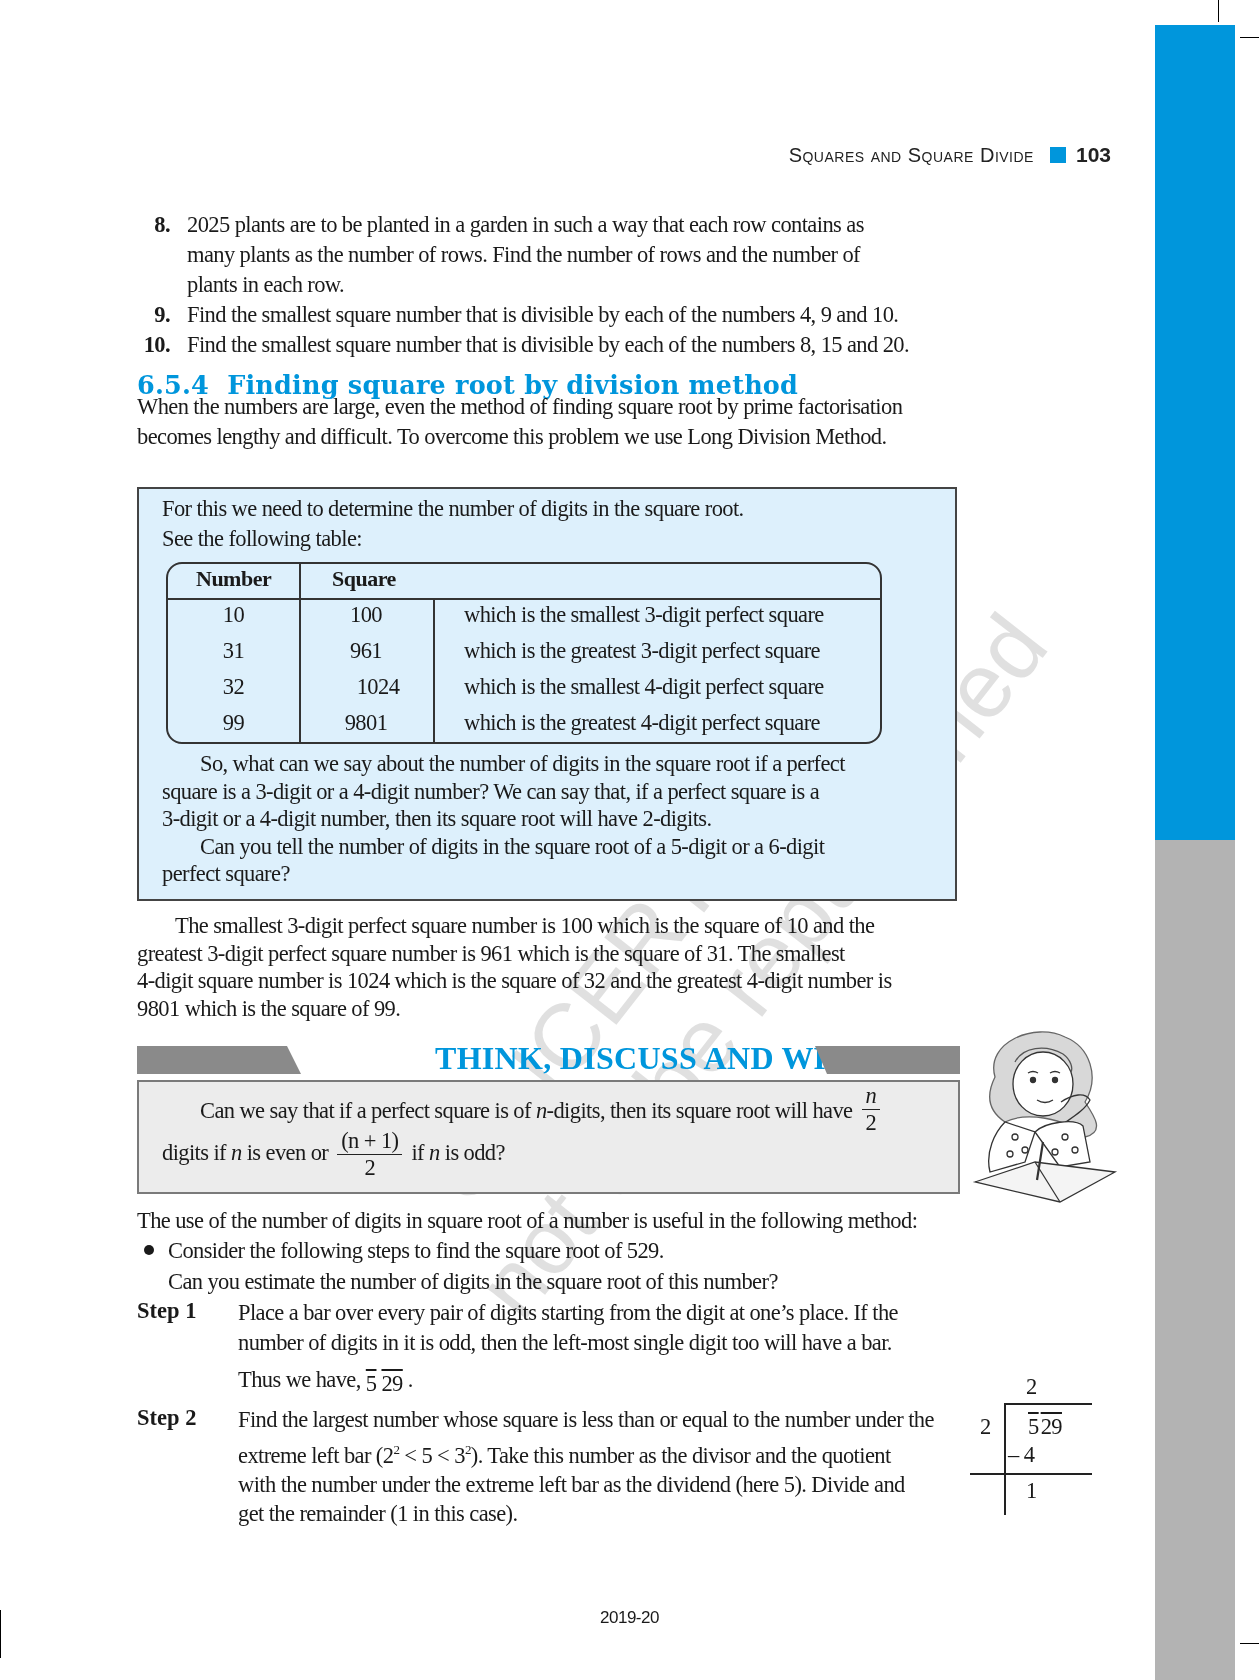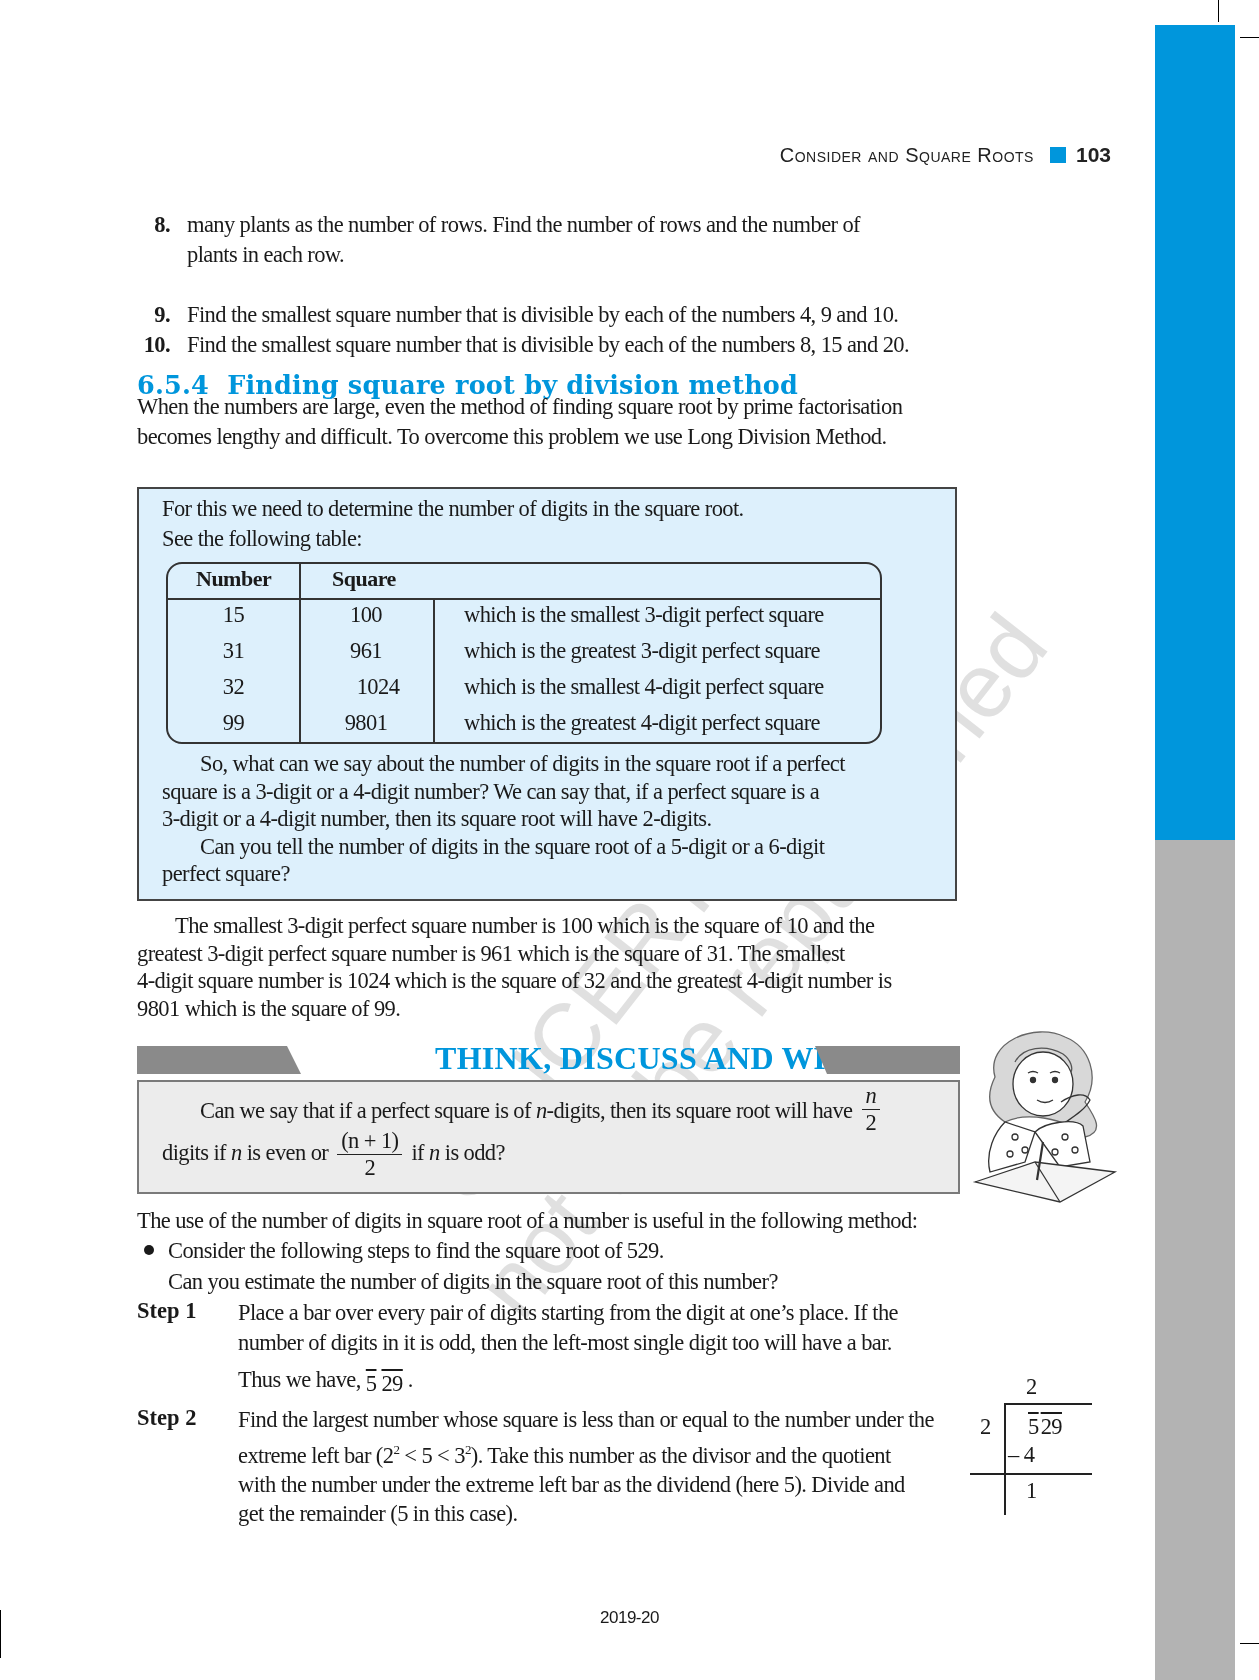--- a/index.html
+++ b/index.html
@@ -79,29 +79,30 @@
 
 <div id="side-blue" class="abs"></div>
 <div id="side-gray" class="abs"></div>
 
 <div id="watermark" class="abs">
   <div style="padding-left:120px;">© NCERT</div>
   <div style="padding-left:60px;">not to be republished</div>
 </div>
 
 <div id="header" class="abs">
-  <span id="header-title">Consider and Square Roots</span>
+  <span id="header-title">Squares and Square Divide</span>
   <span id="header-square"></span>
   <span id="page-number">103</span>
 </div>
 
 <div class="exlist para">
   <div class="item" style="top:210px;height:90px;">
     <span class="exnum">8.</span>
     <div class="extext">
+      <div>2025 plants are to be planted in a garden in such a way that each row contains as</div>
       <div>many plants as the number of rows. Find the number of rows and the number of</div>
       <div>plants in each row.</div>
     </div>
   </div>
   <div class="item" style="top:300px;height:30px;">
     <span class="exnum">9.</span>
     <div class="extext">
       <div>Find the smallest square number that is divisible by each of the numbers 4, 9 and 10.</div>
     </div>
   </div>
@@ -125,21 +126,21 @@
 <div id="info-line2" class="abs para">See the following table:</div>
 
 <div id="sq-table" class="abs">
   <div class="tcol-line" style="left:131px;"></div>
   <div class="tcol-line" style="left:265px;top:34px;"></div>
   <div class="thead-line"></div>
   <div class="th" style="left:28px;">Number</div>
   <div class="th" style="left:164px;">Square</div>
 
   <div>
-    <div class="td" style="left:0;width:131px;text-align:center;top:38px;">15</div>
+    <div class="td" style="left:0;width:131px;text-align:center;top:38px;">10</div>
     <div class="td" style="left:131px;width:134px;text-align:center;top:38px;">100</div>
     <div class="td" style="left:296px;top:38px;">which is the smallest 3-digit perfect square</div>
   </div>
   <div>
     <div class="td" style="left:0;width:131px;text-align:center;top:74px;">31</div>
     <div class="td" style="left:131px;width:134px;text-align:center;top:74px;">961</div>
     <div class="td" style="left:296px;top:74px;">which is the greatest 3-digit perfect square</div>
   </div>
   <div>
     <div class="td" style="left:0;width:131px;text-align:center;top:110px;">32</div>
@@ -235,21 +236,21 @@
   </div>
 </div>
 
 <div class="step-label" style="top:1405px;">Step 2</div>
 <div class="step-text para" style="top:1405px;line-height:29.5px;">
   <div>Find the largest number whose square is less than or equal to the number under the</div>
   <div>
     <span>extreme left bar (2</span><sup style="font-size:13px;">2</sup><span> &lt; 5 &lt; 3</span><sup style="font-size:13px;">2</sup><span>). Take this number as the divisor and the quotient</span>
   </div>
   <div>with the number under the extreme left bar as the dividend (here 5). Divide and</div>
-  <div>get the remainder (5 in this case).</div>
+  <div>get the remainder (1 in this case).</div>
 </div>
 
 <div id="division" class="abs para">
   <div class="abs" style="left:58px;top:4px;">2</div>
   <div class="abs" style="left:36px;top:35px;width:88px;height:2px;background:#222;"></div>
   <div class="abs" style="left:36px;top:35px;width:2px;height:112px;background:#222;"></div>
   <div class="abs" style="left:12px;top:44px;">2</div>
   <div class="abs" style="left:60px;top:44px;white-space:nowrap;">
     <span class="overline">5</span><span class="overline" style="margin-left:2px;">29</span>
   </div>

